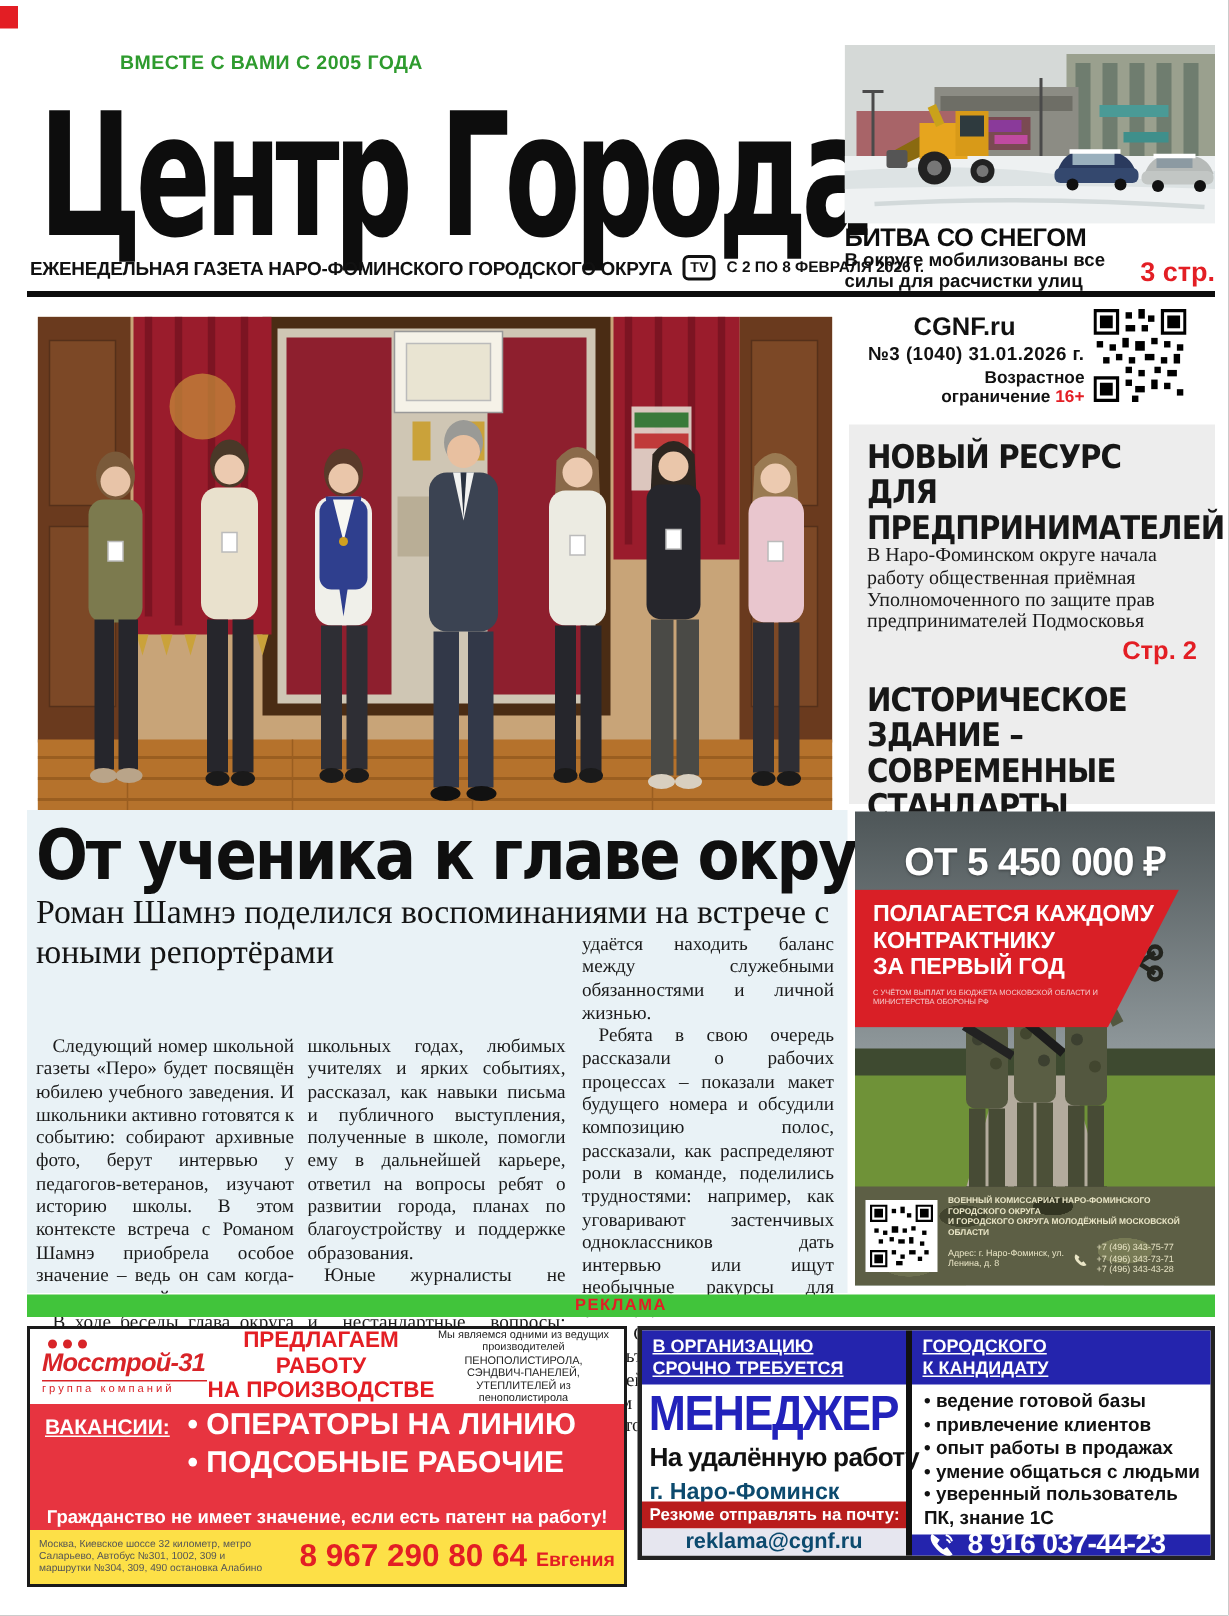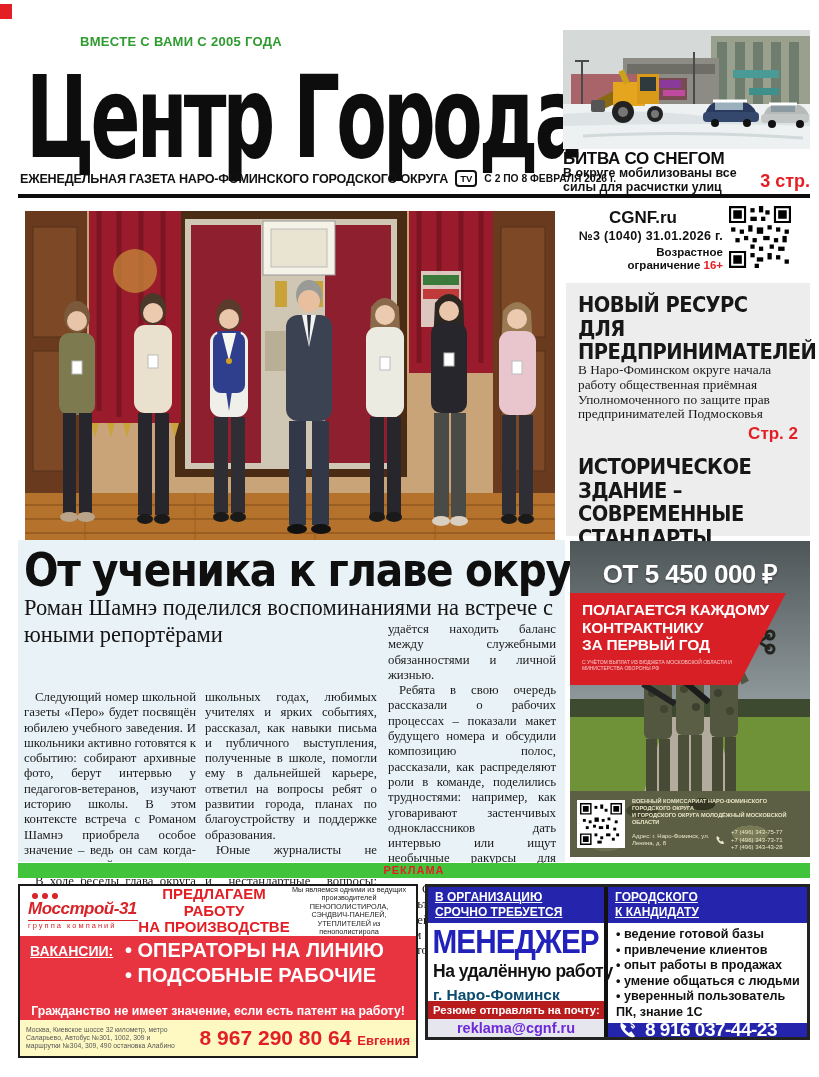--- a/index.html
+++ b/index.html
@@ -93,39 +93,39 @@
   .ms-dots { display:flex; gap:4px; padding-left:4px; }
   .ms-dots i { width:6px; height:6px; border-radius:50%; background:#d82428; }
   .ms-logo .name { font-size:17px; font-weight:900; color:#d82428; font-style:italic; letter-spacing:-.5px; }
   .ms-logo .grp { font-size:7.5px; color:#d82428; letter-spacing:2px; border-top:1px solid #d82428; margin-top:1px; }
   .ms-offer { width:152px; text-align:center; color:#e31e24; font-size:15px; font-weight:bold; line-height:16.5px; }
   .ms-about { width:122px; font-size:7.3px; color:#222; line-height:8.5px; text-align:center; padding-right:4px; }
   .ms-red { position:relative; height:84px; background:#e73440; color:#fff; }
   .ms-vac-label { position:absolute; left:10px; top:7px; font-size:14px; font-weight:bold; text-decoration:underline; }
   .ms-vacs { position:absolute; left:105px; top:2px; width:290px; text-align:left; font-size:20px; font-weight:bold; line-height:25px; }
   .ms-cond { position:absolute; left:0; top:53px; width:100%; text-align:center; font-size:12.3px; font-weight:bold; line-height:15px; }
-  .ms-foot { position:relative; height:36px; background:#fef9c3; display:flex; align-items:center; }
+  .ms-foot { position:relative; height:36px; background:#fde047; display:flex; align-items:center; }
   .ms-addr { width:162px; font-size:6.8px; color:#555; line-height:8px; padding-left:6px; }
   .ms-phone { flex:1; text-align:right; padding-right:6px; font-size:21px; font-weight:900; color:#e31e24; white-space:nowrap; }
   .ms-phone .nm { font-size:13px; font-weight:bold; }
 
   
   .manager { position:absolute; left:425px; top:884px; width:385px; height:156px; border:3px solid #222; background:#fff; }
   .mg-divider { position:absolute; left:176px; top:0; width:4px; height:100%; background:#111; }
   .mg-left { position:absolute; left:0; top:0; width:176px; height:100%; }
   .mg-right { position:absolute; left:180px; top:0; right:0; height:100%; }
   .mg-header { background:#2424ad; color:#fff; font-size:12px; font-weight:bold; line-height:15px;
                padding:3px 0 3px 7px; text-decoration:underline; height:36px; }
   .mg-position { color:#2222bb; font-size:33px; font-weight:900; letter-spacing:-1px; padding-left:5px;
                  transform:scaleX(.9); transform-origin:left top; white-space:nowrap; }
   .mg-mode { font-size:17.5px; font-weight:bold; color:#111; padding-left:5px; letter-spacing:-.5px; white-space:nowrap; }
   .mg-city { font-size:15.5px; font-weight:bold; color:#0c4a6e; padding-left:5px; margin-top:4px; }
   .mg-resume { position:absolute; left:0; bottom:18px; width:100%; background:#b91c1c; color:#fff;
                font-size:11.3px; font-weight:bold; padding:3px 0 3px 5px; white-space:nowrap; }
-  .mg-email { position:absolute; left:0; bottom:0; width:100%; background:#e6e6ef; color:#6d28d9;
+  .mg-email { position:absolute; left:0; bottom:0; width:100%; background:#e6e6ef; color:#0c4a6e;
               font-size:14.5px; font-weight:bold; text-align:center; line-height:18px; }
   .mg-reqs { list-style:none; padding:4px 2px 0 8px; }
   .mg-reqs li { font-size:12.6px; font-weight:bold; color:#111; line-height:15.5px; }
   .mg-reqs li::before { content:"• "; }
   .mg-phone-band { position:absolute; left:0; bottom:0; width:100%; height:14px; background:#2424ad; color:#fff;
                    display:flex; align-items:center; gap:7px; padding-left:10px; }
   .mg-phone-band .num { font-size:19px; font-weight:900; letter-spacing:-.5px; }
 </style>
 </head>
 <body>

